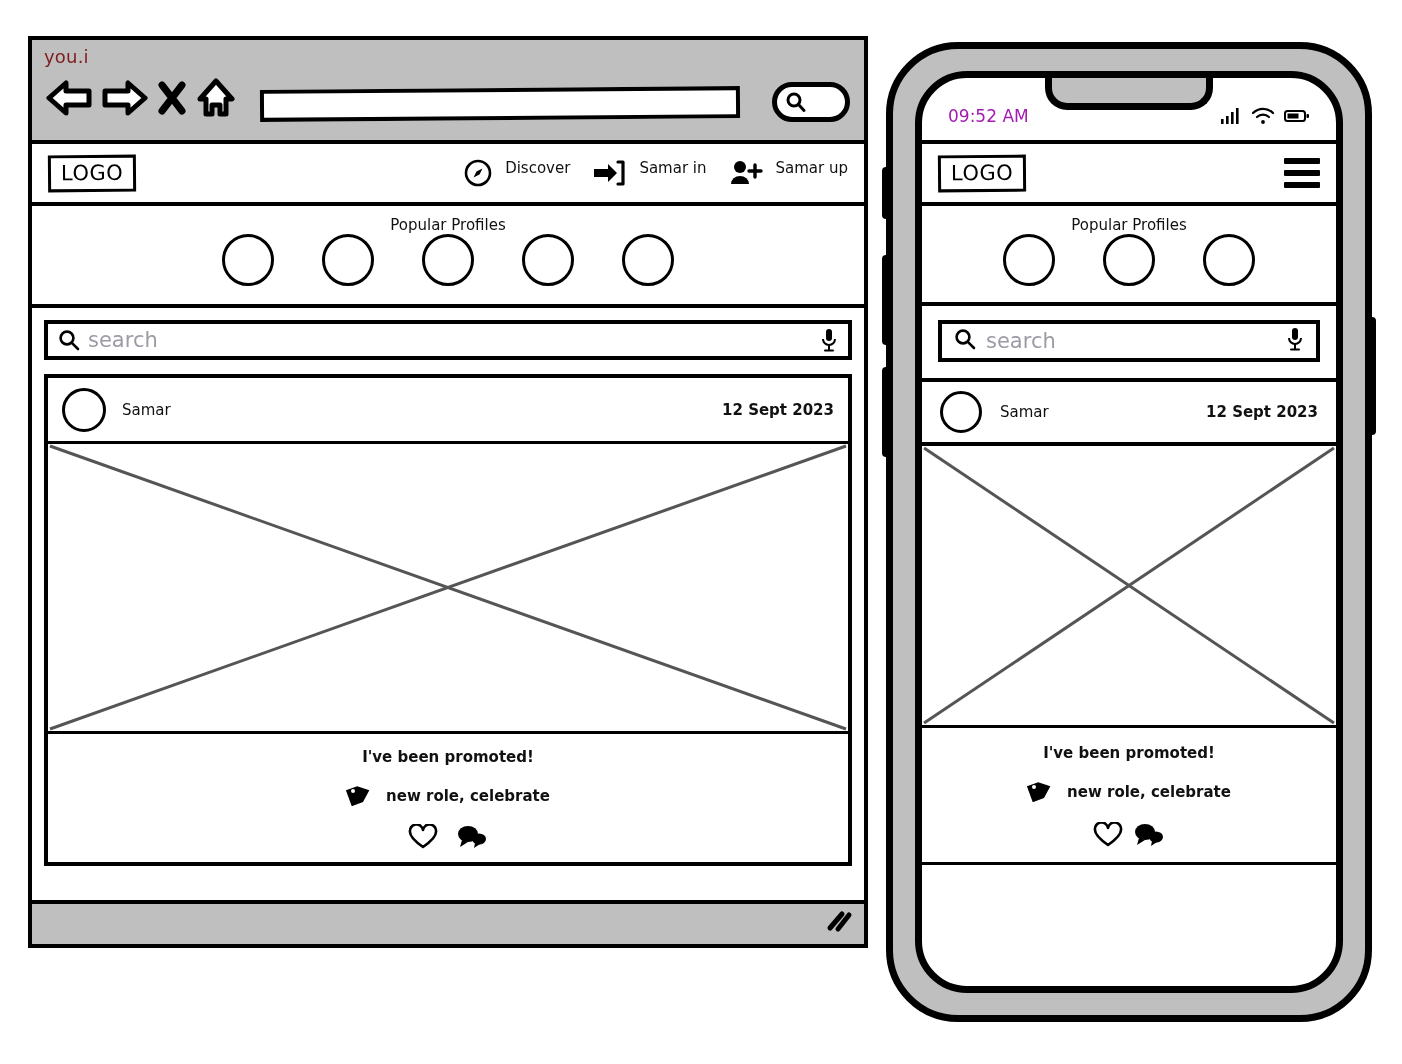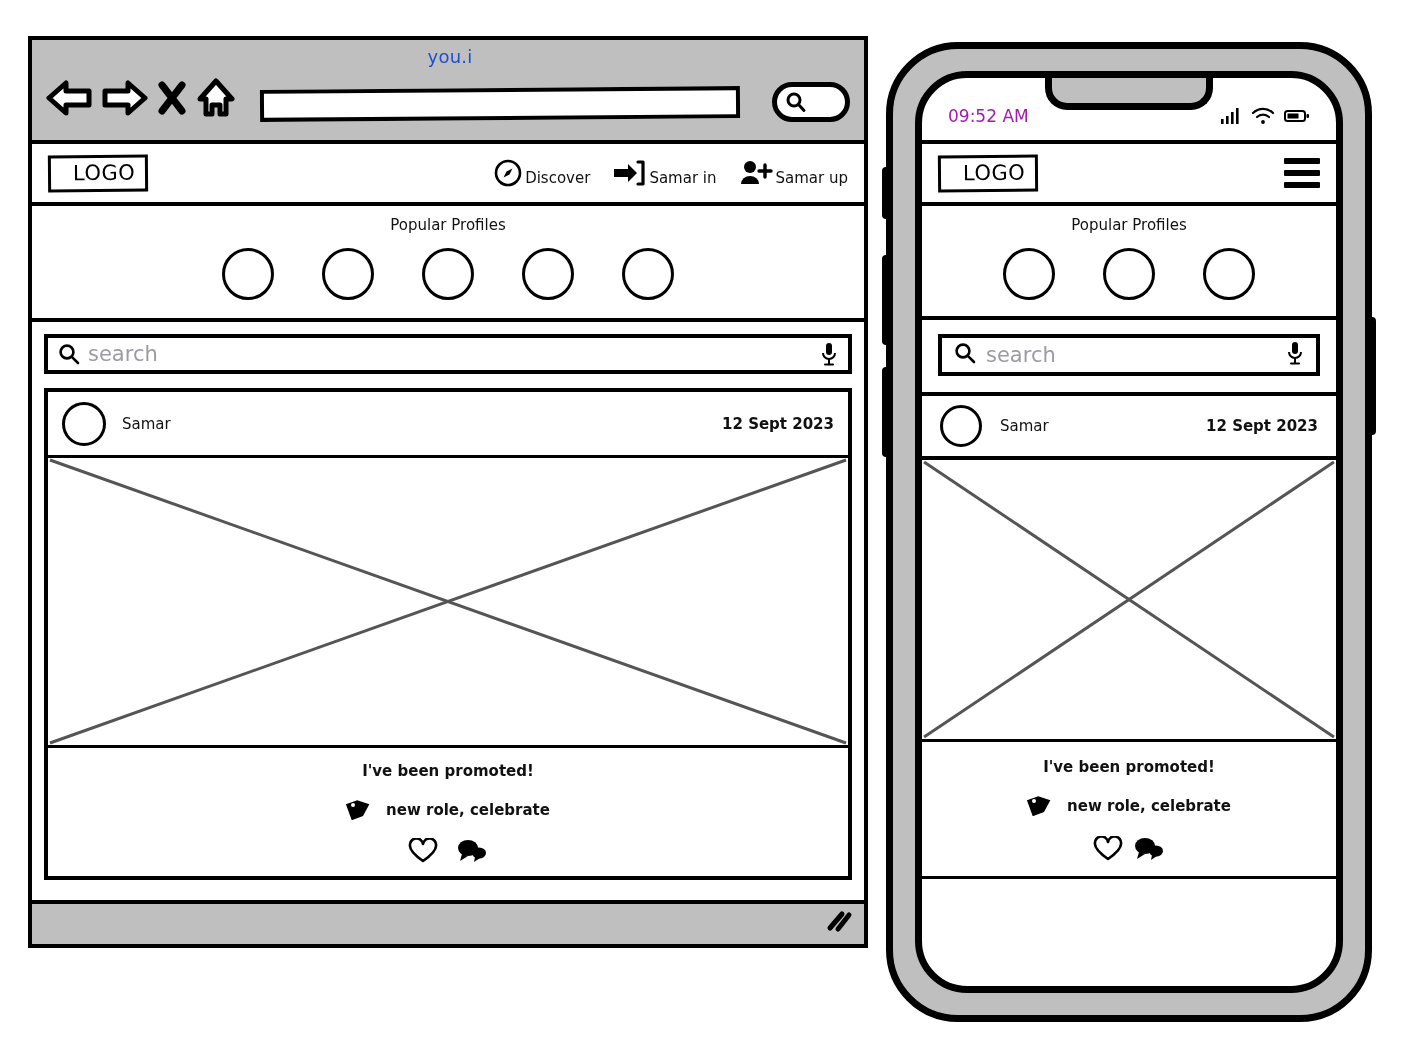--- a/index.html
+++ b/index.html
@@ -16,22 +16,22 @@
     position: absolute; left: 28px; top: 36px;
     width: 840px; height: 912px;
     border: 4px solid #000; background: #fff;
   }
   .browser-toolbar {
     position: relative;
     height: 104px; background: #bfbfbf;
     border-bottom: 4px solid #000;
   }
   .win-title {
-    position: absolute; top: 6px; left: 4px; right: 0;
-    text-align: center; font-size: 18px; color: #1d4ed8;
+    position: absolute; top: 6px; left: 12px; right: 0;
+    text-align: left; font-size: 18px; color: #7f1d1d;
     letter-spacing: .2px;
   }
   .tb-icons {
     position: absolute; top: 38px; left: 14px;
     display: flex; align-items: center; gap: 10px;
   }
   .tb-icons svg { display: block; }
   .addressbar {
     position: absolute; left: 228px; top: 48px;
     width: 480px; height: 32px;
@@ -47,35 +47,35 @@
   }
   .go-pill svg { display: block; }
 
   
   .site-header {
     height: 62px; border-bottom: 4px solid #000;
     display: flex; align-items: center; justify-content: space-between;
     padding: 0 16px;
   }
   .logo-box {
-    border: 3px solid #000; padding: 3px 10px 4px 22px;
+    border: 3px solid #000; padding: 3px 10px 4px 10px;
     font-size: 21px; letter-spacing: .5px; color:#000;
     transform: rotate(-0.5deg);
   }
   .header-actions { display: flex; align-items: center; gap: 22px; }
-  .hdr-item { display: flex; align-items: flex-end; gap: 3px; }
+  .hdr-item { display: flex; align-items: flex-start; gap: 13px; }
   .hdr-item span { font-size: 15px; color: #111; }
   .hdr-item svg { display: block; }
 
   
   .popular {
     border-bottom: 4px solid #000;
     padding: 10px 0 18px 0;
   }
-  .popular-title { text-align: center; font-size: 15px; color:#111; margin-bottom: 14px; }
+  .popular-title { text-align: center; font-size: 15px; color:#111; }
   .avatar-row { display: flex; justify-content: center; gap: 48px; }
   .avatar {
     width: 52px; height: 52px; border: 3px solid #000; border-radius: 50%;
     background: #fff;
   }
 
   
   .search-wrap { padding: 12px 12px 0 12px; }
   .searchbar {
     height: 40px; border: 4px solid #000; background: #fff;

